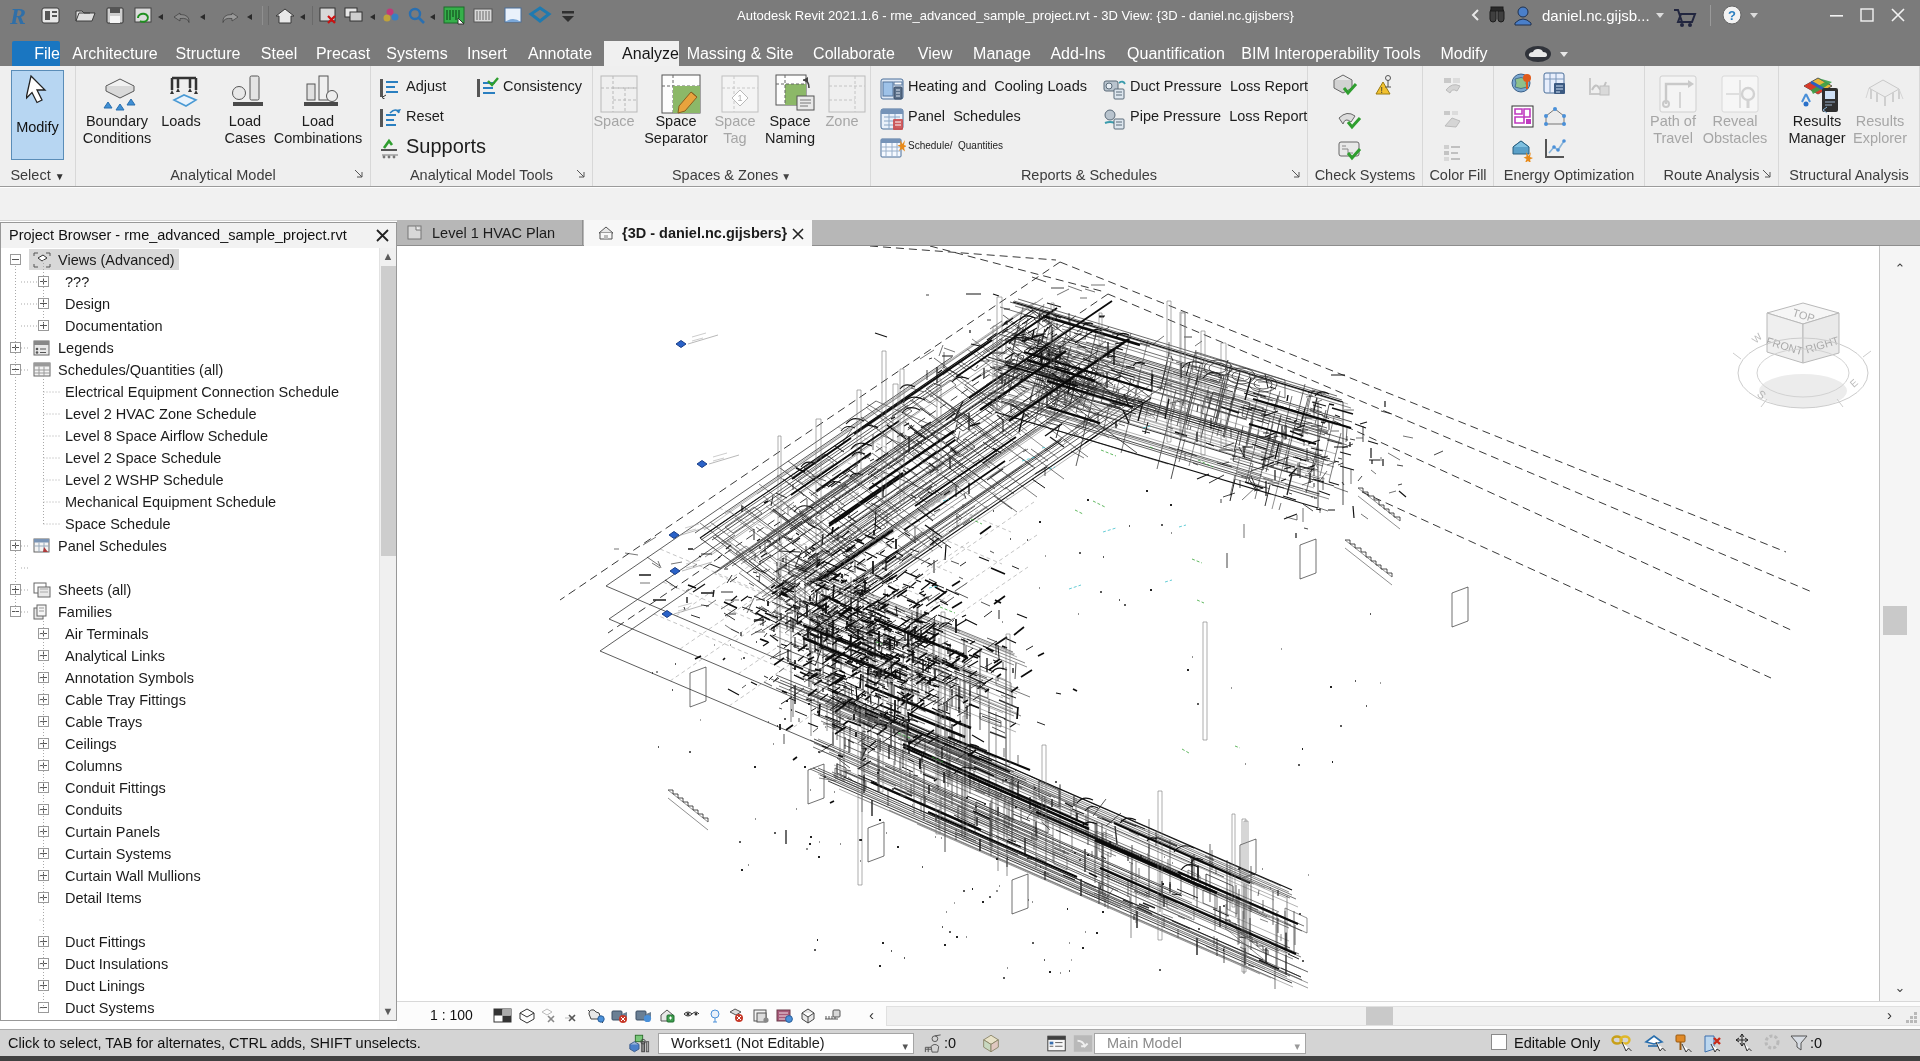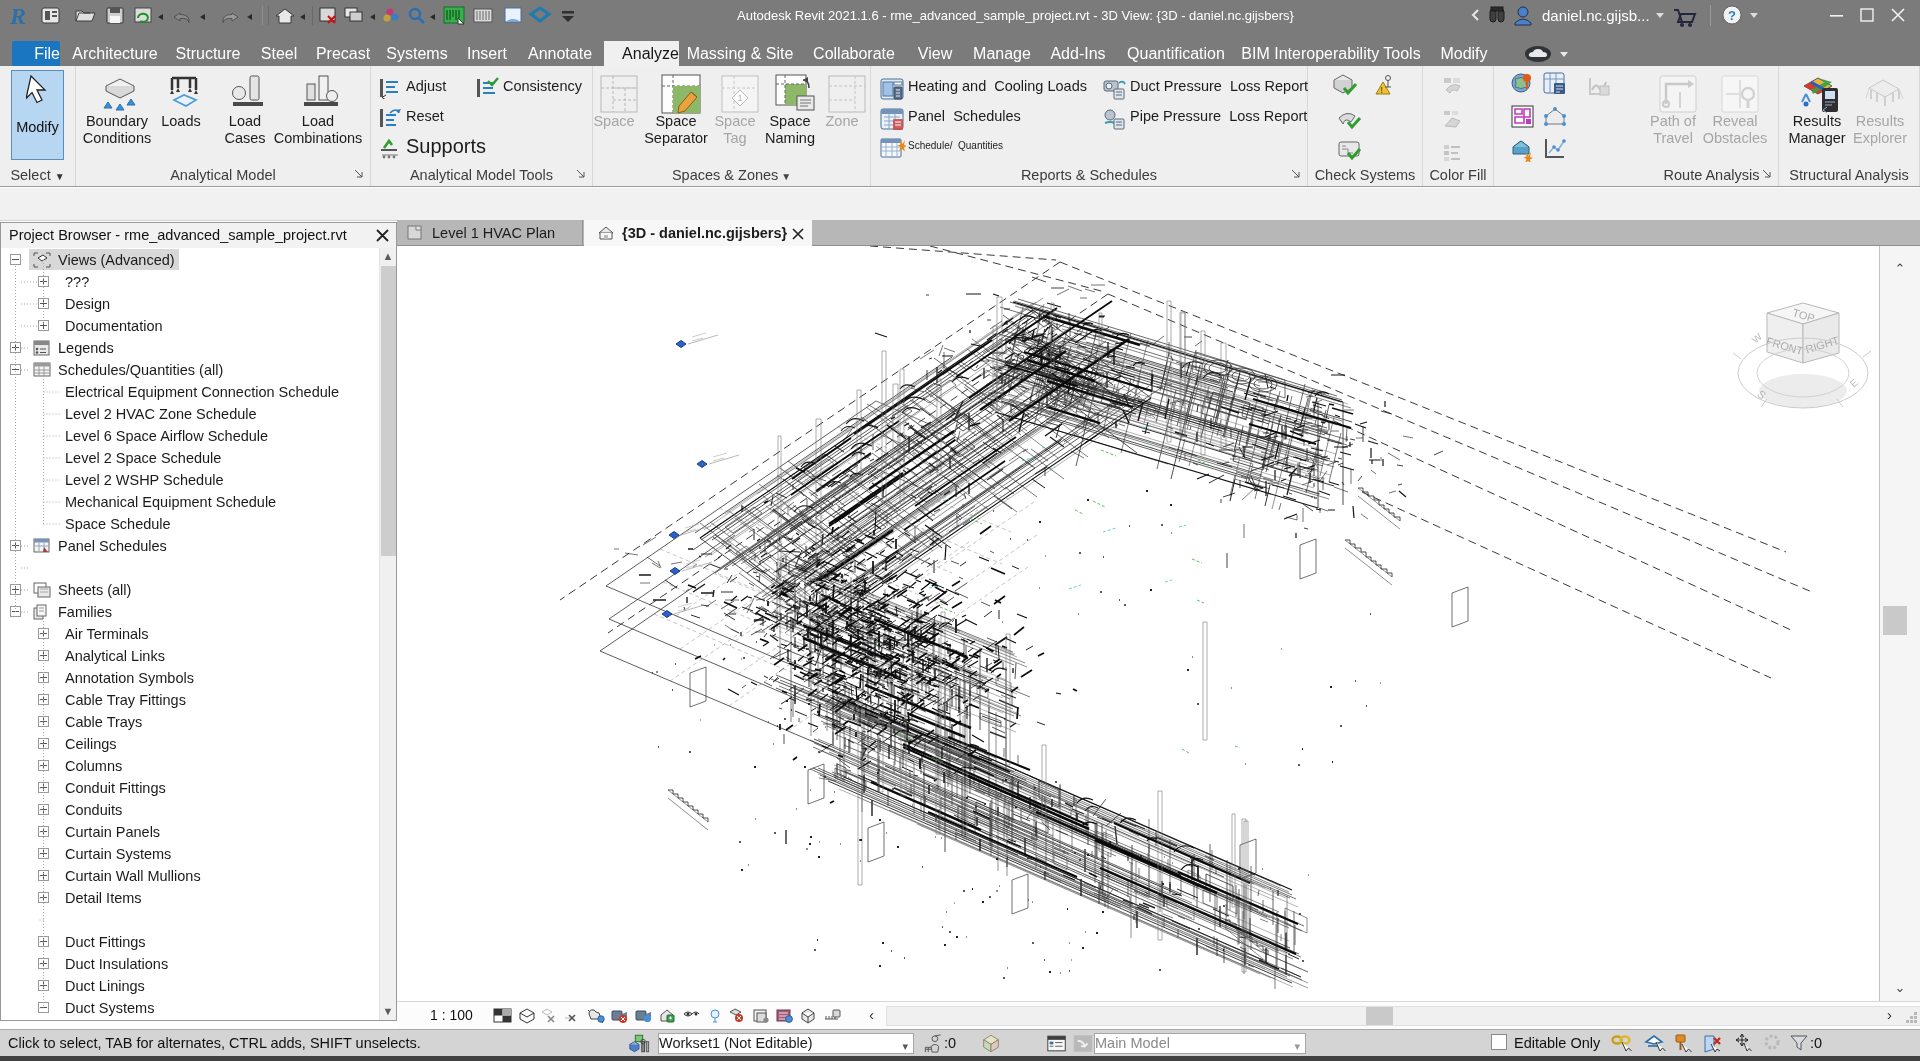--- a/index.html
+++ b/index.html
@@ -27,21 +27,21 @@
 #pbsb{position:absolute;right:0px;top:25px;width:17px;height:772px;background:#f0f0f0;border-left:1px solid #e2e2e2}
 .sbthumb{position:absolute;left:1px;width:15px;background:#cdcdcd}
 .sbarrow{position:absolute;left:0;width:16px;height:17px;color:#5b5b5b;font-size:11px;text-align:center;line-height:17px}
 #doctabs{position:absolute;left:397px;top:220px;width:1523px;height:26px;background:#b7b7b7;border-bottom:1px solid #8e8e8e}
 .dtab{position:absolute;top:0;height:26px;font-size:14.5px;line-height:26px;color:#1c1c1c;white-space:nowrap}
 #canvas{position:absolute;left:397px;top:246px;width:1523px;height:756px;background:#fff;overflow:hidden}
 #vsb{position:absolute;left:1892px;top:246px;width:28px;height:782px;background:#f2f2f2;border-left:1px solid #ddd}
 #viewbar{position:absolute;left:397px;top:1001px;width:1523px;height:28px;background:#fcfcfc;border-top:1px solid #d8d8d8}
 #statusbar{position:absolute;left:0;top:1029px;width:1920px;height:27px;background:#d4d4d4;border-top:1px solid #a9a9a9;font-size:14.5px;color:#111}
 #bottomstrip{position:absolute;left:0;top:1056px;width:1920px;height:5px;background:#414141}
-.combo{position:absolute;top:3px;height:21px;background:#fff;border:1px solid #a5a5a5;font-size:14.5px;line-height:19px;color:#1c1c1c;padding-left:0}
+.combo{position:absolute;top:3px;height:21px;background:#fff;border:1px solid #a5a5a5;font-size:14.5px;line-height:19px;color:#1c1c1c;padding-left:12px}
 .combo .chev{position:absolute;right:5px;top:0px;color:#555;font-size:11px}
 .sbicon{position:absolute;top:3px;width:22px;height:21px}
 svg{display:block}
 </style></head><body>
 <div id="titlebar">
     <svg class="abs" style="left:0;top:0" width="640" height="31" viewBox="0 0 640 31">
       <text x="10" y="24" font-size="24" font-weight="bold" fill="#2f6fa8" font-family="Liberation Serif,serif" font-style="italic">R</text>
       <rect x="42" y="8" width="17" height="15" rx="2" fill="#e8e8e8" stroke="#3c3c3c"></rect>
       <rect x="45" y="11" width="5" height="9" fill="#555"></rect>
       <rect x="52" y="11" width="5" height="2" fill="#555"></rect>
@@ -343,20 +343,23 @@
       </svg>
     </div>
     <div class="abs" style="left:1440px;top:76px">
       <svg width="24" height="22" viewBox="0 0 24 22" style="">
         <rect x="4" y="3" width="5" height="4" fill="#cfcfcf"></rect>
         <rect x="4" y="9" width="5" height="4" fill="#c3c3c3"></rect>
         <rect x="4" y="15" width="5" height="4" fill="#d8d8d8"></rect>
         <path d="M11 5 h9 M11 11 h7 M11 17 h9" stroke="#c0c0c0" stroke-width="2"></path>
       </svg>
     </div>
+    <div class="rpanel" style="left:1494px;width:151px">
+      <div class="plabel">Energy Optimization</div>
+    </div>
     <div class="abs" style="left:1510px;top:5px">
       <svg width="26" height="26" viewBox="0 0 26 26" style="">
         <circle cx="11" cy="12" r="9" fill="#7aa7d0" stroke="#3a5f88"></circle>
         <path d="M5 8 q6 -3 12 0 q-2 5 0 8 q-6 3 -12 0 q2 -4 0 -8" fill="#8fc08a" stroke="#3a5f88" stroke-width="0.8"></path>
         <circle cx="17" cy="7" r="4" fill="#e05a1a"></circle>
         <rect x="16" y="9" width="2" height="9" fill="#e05a1a"></rect>
       </svg>
     </div>
     <div class="abs" style="left:1542px;top:5px">
       <svg width="26" height="26" viewBox="0 0 26 26" style="">
@@ -525,21 +528,21 @@
         </div>
         <span class="abs" style="left:57px">Schedules/Quantities (all)</span>
       </div>
       <div class="trow" style="top:133px;width:378px">
         <span class="abs" style="left:64px">Electrical Equipment Connection Schedule</span>
       </div>
       <div class="trow" style="top:155px;width:378px">
         <span class="abs" style="left:64px">Level 2 HVAC Zone Schedule</span>
       </div>
       <div class="trow" style="top:177px;width:378px">
-        <span class="abs" style="left:64px">Level 6 Space Airflow Schedule</span>
+        <span class="abs" style="left:64px">Level 8 Space Airflow Schedule</span>
       </div>
       <div class="trow" style="top:199px;width:378px">
         <span class="abs" style="left:64px">Level 2 Space Schedule</span>
       </div>
       <div class="trow" style="top:221px;width:378px">
         <span class="abs" style="left:64px">Level 2 WSHP Schedule</span>
       </div>
       <div class="trow" style="top:243px;width:378px">
         <span class="abs" style="left:64px">Mechanical Equipment Schedule</span>
       </div>

